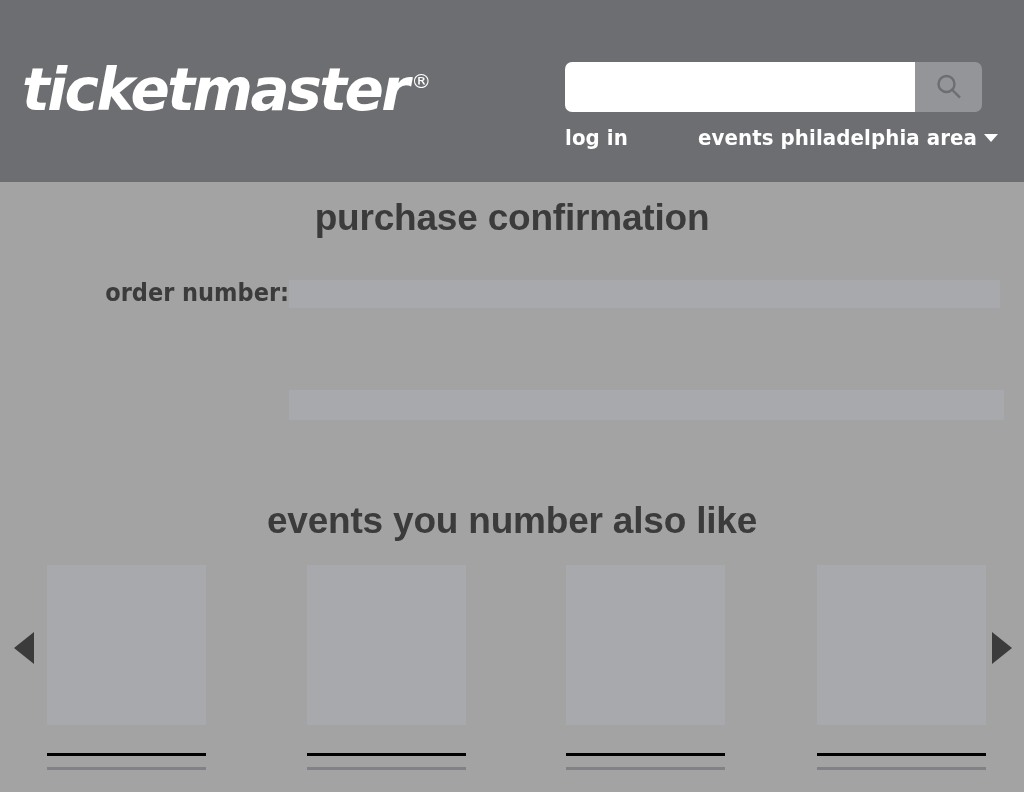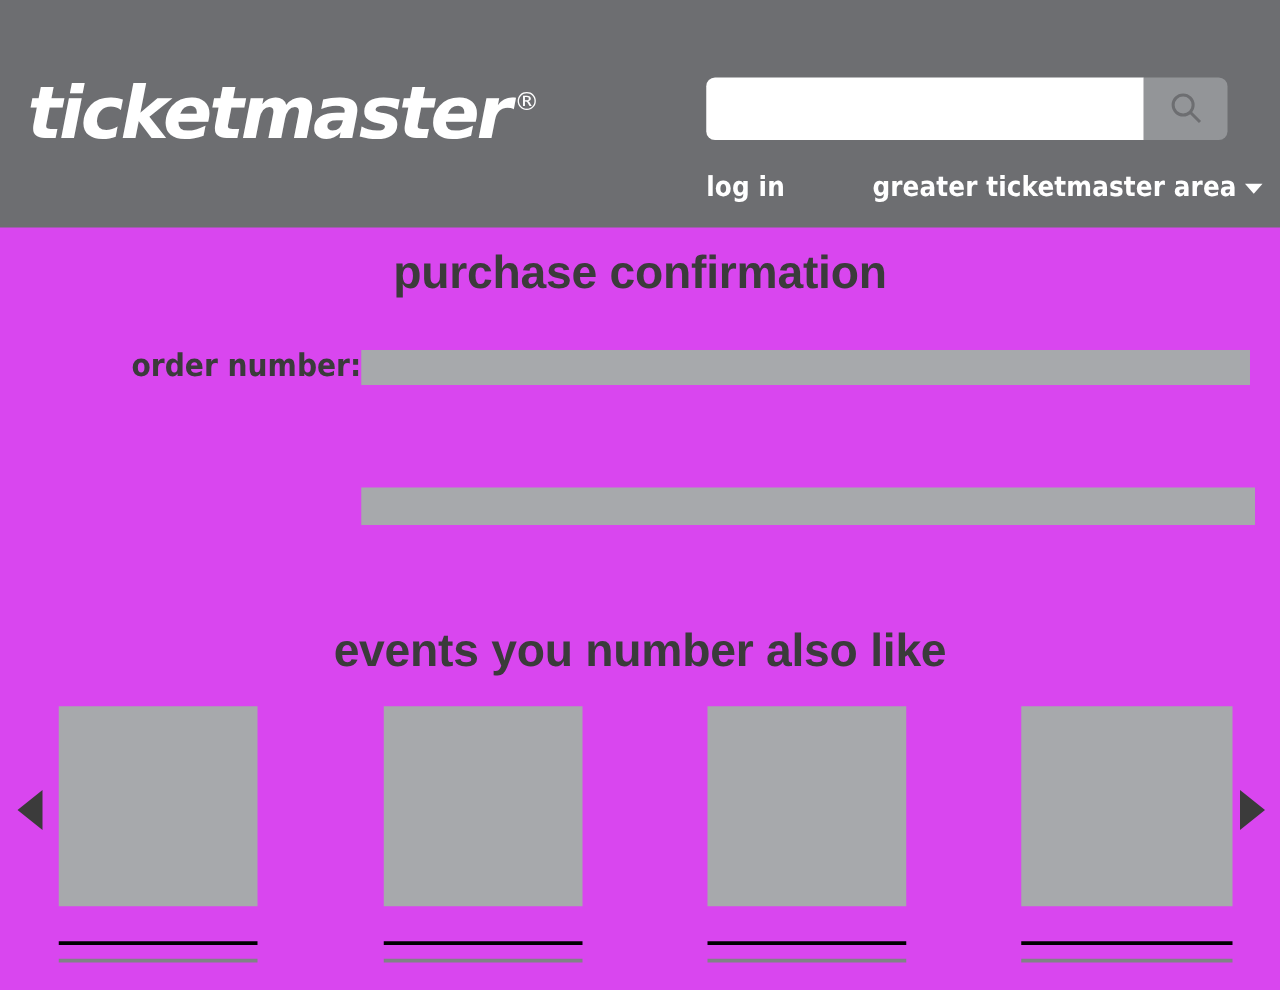--- a/index.html
+++ b/index.html
@@ -2,21 +2,21 @@
 <html><head>
 <meta charset="utf-8">
 <style>
   * { margin:0; padding:0; box-sizing:border-box; }
   html, body {
     width:1024px; height:792px;
     background:#ffffff;
     font-family:"Liberation Sans", sans-serif;
     overflow:hidden;
   }
-  .page { position:relative; width:1024px; height:792px; background:#d946ef; }
+  .page { position:relative; width:1024px; height:792px; background:#a3a3a3; }
 
   
   .header {
     position:absolute; left:0; top:0; width:1024px; height:182px;
     background:#6d6e71;
   }
   .logo {
     position:absolute; left:22px; top:50px;
     color:#ffffff;
     font-family:"DejaVu Sans", sans-serif;
@@ -44,21 +44,21 @@
     position:absolute; left:350px; top:0; width:67px; height:50px;
     background:#939598; border:none; outline:none;
     border-radius:0 7px 7px 0;
     cursor:pointer;
     display:flex; align-items:center; justify-content:center;
   }
   .search-button svg { display:block; }
 
   .header-links {
     position:absolute; left:565px; top:125px; height:38px;
-    display:flex; align-items:flex-end;
+    display:flex; align-items:flex-start;
   }
   .hlink {
     color:#ffffff;
     font-family:"DejaVu Sans Condensed", "Liberation Sans Narrow", "Liberation Sans", sans-serif;
     font-size:22px; font-weight:bold;
     letter-spacing:0.1px;
     white-space:nowrap;
     cursor:pointer;
   }
   .hlink.loc { margin-left:70px; display:flex; align-items:center; }
@@ -147,21 +147,21 @@
             <circle cx="12.5" cy="12" r="8" fill="none" stroke="#6d6e71" stroke-width="2.4"></circle>
             <line x1="18.4" y1="18" x2="26" y2="25.6" stroke="#6d6e71" stroke-width="2.4"></line>
           </svg>
         </span>
       </button>
     </div>
 
     <div class="header-links">
       <span class="hlink">log in</span>
       <span class="hlink loc">
-        <span>greater ticketmaster area</span>
+        <span>events philadelphia area</span>
         <span class="caret"></span>
       </span>
     </div>
   </div>
 
   <div class="h-title" id="page-title">purchase confirmation</div>
 
   <div class="field-row" id="row-order">
     <span class="field-label">order number:</span>
   </div>

